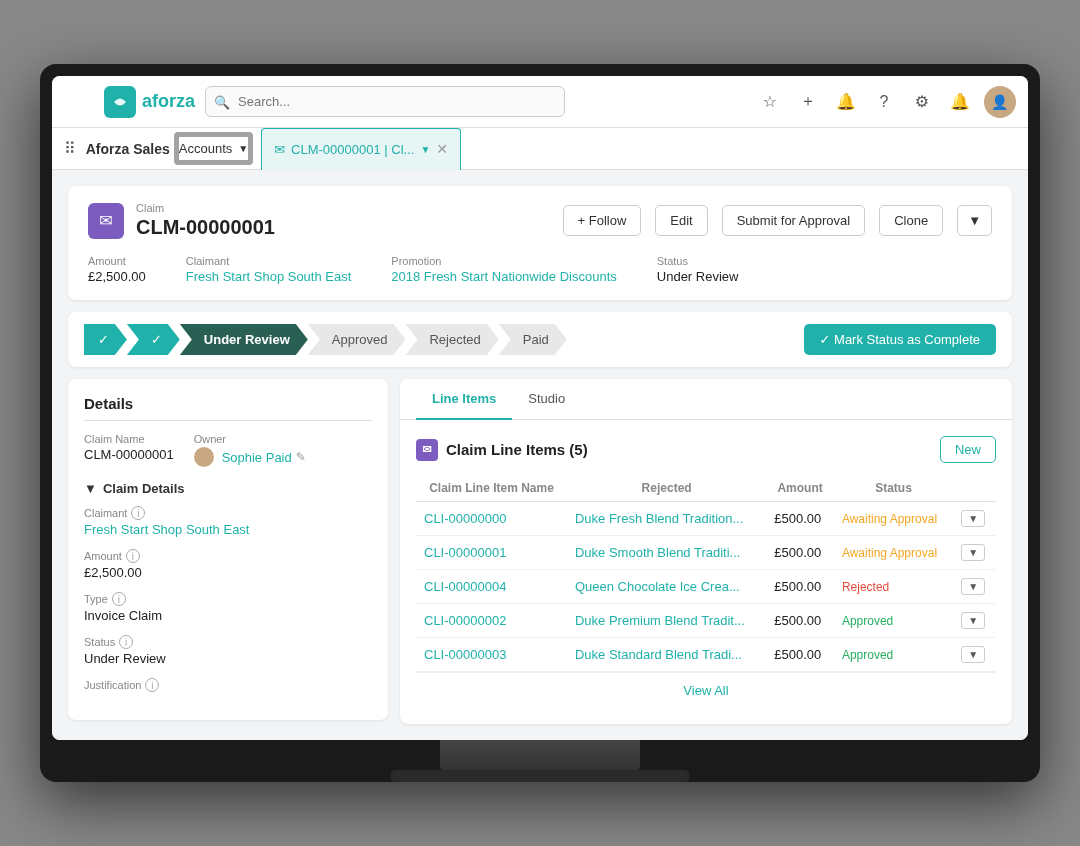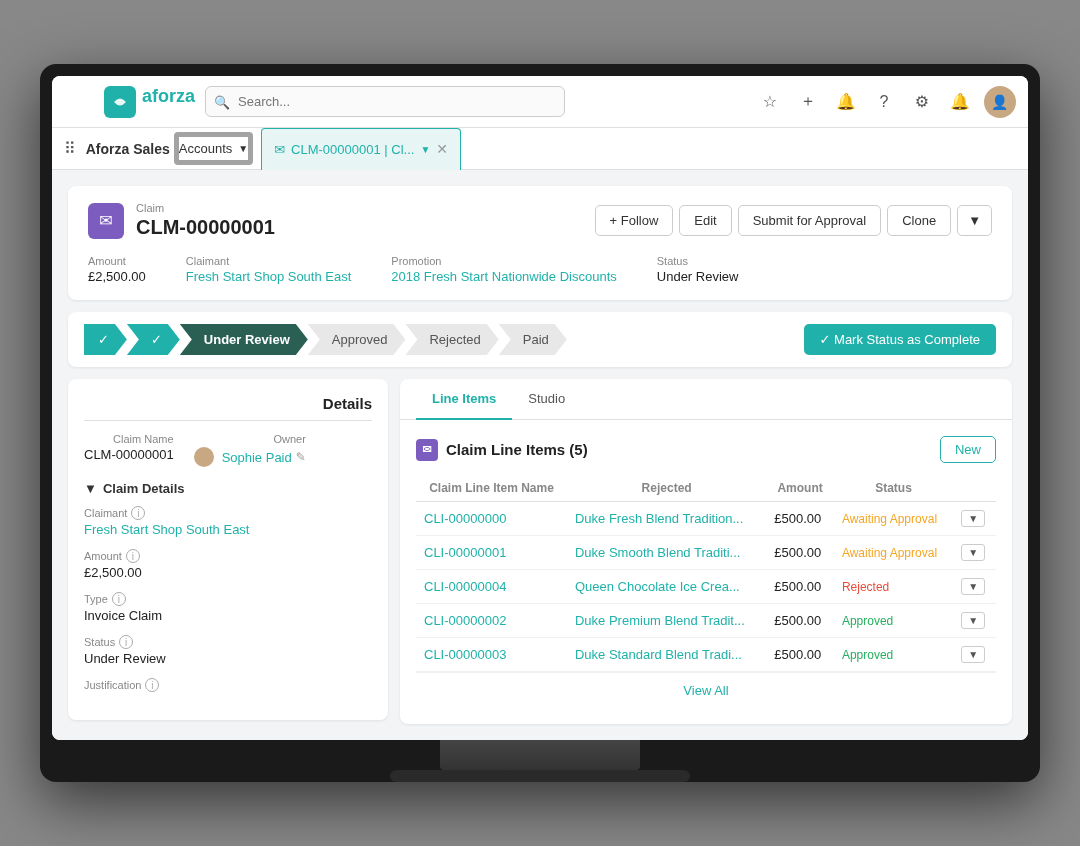--- a/index.html
+++ b/index.html
@@ -29,21 +29,21 @@
       background: #fff;
       border-bottom: 1px solid #e0e0e0;
       display: flex;
       align-items: center;
       padding: 0 12px;
       height: 52px;
       gap: 10px;
     }
     .logo {
       display: flex;
-      align-items: flex-start;
+      align-items: center;
       gap: 6px;
       color: #20b2aa;
       font-size: 18px;
       font-weight: 700;
       min-width: 90px;
       padding-left: 40px;
     }
     .logo-icon {
       width: 32px;
       height: 32px;
@@ -201,21 +201,21 @@
       color: white;
       font-size: 16px;
       margin-right: 12px;
     }
     .record-title-left {
       display: flex;
       align-items: center;
     }
     .record-actions {
       display: flex;
-      gap: 6px;
+      gap: 14px;
       align-items: center;
     }
     .btn {
       padding: 7px 14px;
       border-radius: 5px;
       font-size: 13px;
       cursor: pointer;
       border: none;
       font-weight: 500;
     }
@@ -305,21 +305,20 @@
       margin-left: 12px;
     }
     
     .two-col {
       display: flex;
       gap: 12px;
     }
     .left-col {
       width: 320px;
       flex-shrink: 0;
-      text-align: right;
     }
     .right-col {
       flex: 1;
     }
     
     .details-panel {
       background: #fff;
       border-radius: 8px;
       padding: 16px;
       box-shadow: 0 1px 3px rgba(0,0,0,0.08);

